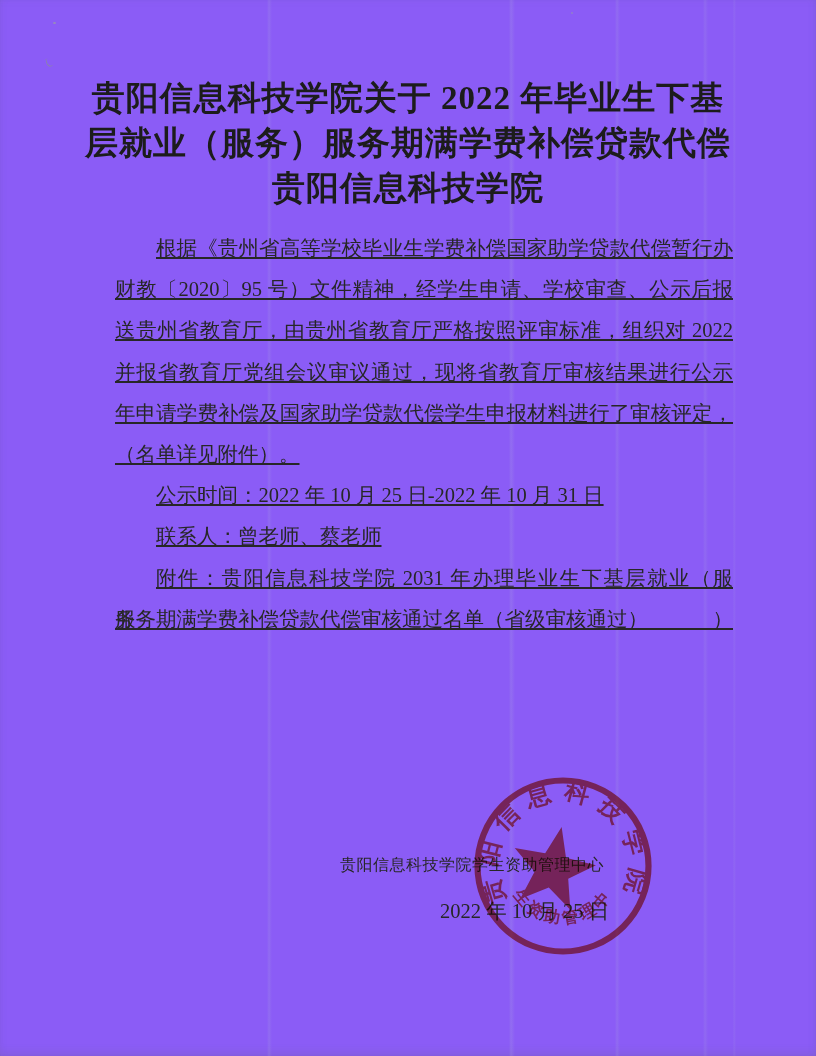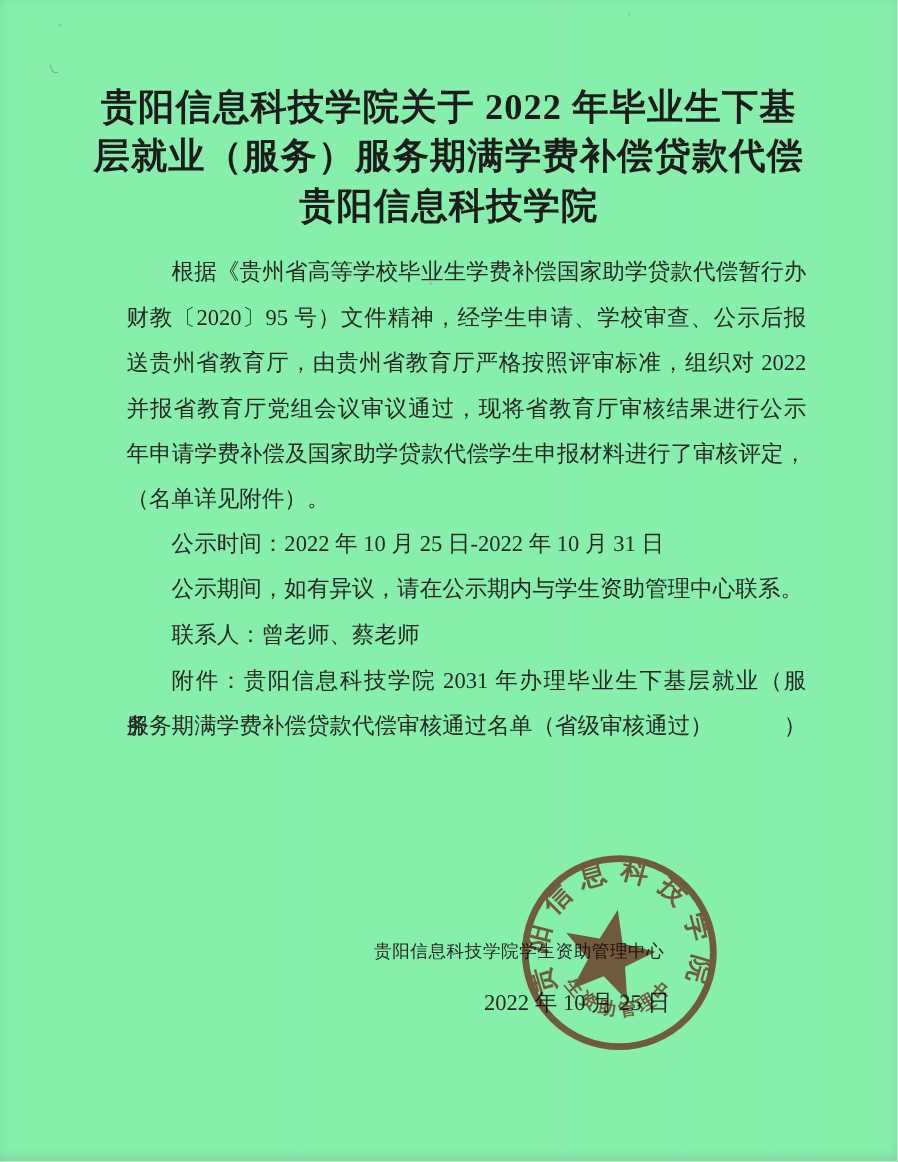--- a/index.html
+++ b/index.html
@@ -6,21 +6,21 @@
   body{
     width:816px;height:1056px;
     background:#fdfdfc;
     position:relative;
     overflow:hidden;
     font-family:"Liberation Serif","DejaVu Serif",serif;
     color:#2b2b2b;
   }
   .page{
     position:absolute;inset:0;
-    background:#86efac;
+    background:#8b5cf6;
     box-shadow:
       inset 0 -9px 10px -6px rgba(100,105,112,.20),
       inset -6px 0 8px -6px rgba(100,105,112,.14),
       inset 6px 0 10px -7px rgba(100,105,112,.12),
       inset 0 6px 8px -7px rgba(100,105,112,.10);
   }
   .streaks{
     position:absolute;inset:0;pointer-events:none;
     background:
       linear-gradient(90deg, transparent 267px, rgba(185,200,212,.14) 269px, transparent 272px),
@@ -39,20 +39,21 @@
   .title{
     position:absolute;left:60px;top:76px;width:696px;
     font-size:33px;font-weight:700;color:#1c1c1c;
     text-align:center;line-height:45px;
     letter-spacing:1px;
   }
   .body-text{
     position:absolute;left:115px;top:228px;width:618px;
     font-size:20.5px;line-height:41.2px;
     color:#272727;
+    text-decoration:underline;
   }
   .bline{height:41.2px;overflow:visible;white-space:nowrap;}
   .bline.just{white-space:normal;text-align:justify;text-align-last:justify;}
   .bline.ind{text-indent:41px;}
 
   .sig-org{
     position:absolute;left:340px;top:855px;
     font-size:16px;color:#272727;white-space:nowrap;
     letter-spacing:0.5px;
   }
@@ -85,21 +86,20 @@
   </div>
 
   <div class="body-text">
     <div class="bline just ind">根据《贵州省高等学校毕业生学费补偿国家助学贷款代偿暂行办</div>
     <div class="bline just">财教〔2020〕95 号）文件精神，经学生申请、学校审查、公示后报</div>
     <div class="bline just">送贵州省教育厅，由贵州省教育厅严格按照评审标准，组织对 2022</div>
     <div class="bline just">并报省教育厅党组会议审议通过，现将省教育厅审核结果进行公示</div>
     <div class="bline just">年申请学费补偿及国家助学贷款代偿学生申报材料进行了审核评定，</div>
     <div class="bline">（名单详见附件）。</div>
     <div class="bline ind">公示时间：2022 年 10 月 25 日-2022 年 10 月 31 日</div>
-    <div class="bline ind">公示期间，如有异议，请在公示期内与学生资助管理中心联系。</div>
     <div class="bline ind">联系人：曾老师、蔡老师</div>
     <div class="bline just ind">附件：贵阳信息科技学院 2031 年办理毕业生下基层就业（服务）</div>
     <div class="bline">服务期满学费补偿贷款代偿审核通过名单（省级审核通过）</div>
   </div>
 
   <div class="sig-org">贵阳信息科技学院学生资助管理中心</div>
   <div class="sig-date">2022 年 10 月 25 日</div>
 
   <svg class="seal" viewBox="-100 -100 200 200" xmlns="http://www.w3.org/2000/svg" aria-hidden="true">
     <defs>

